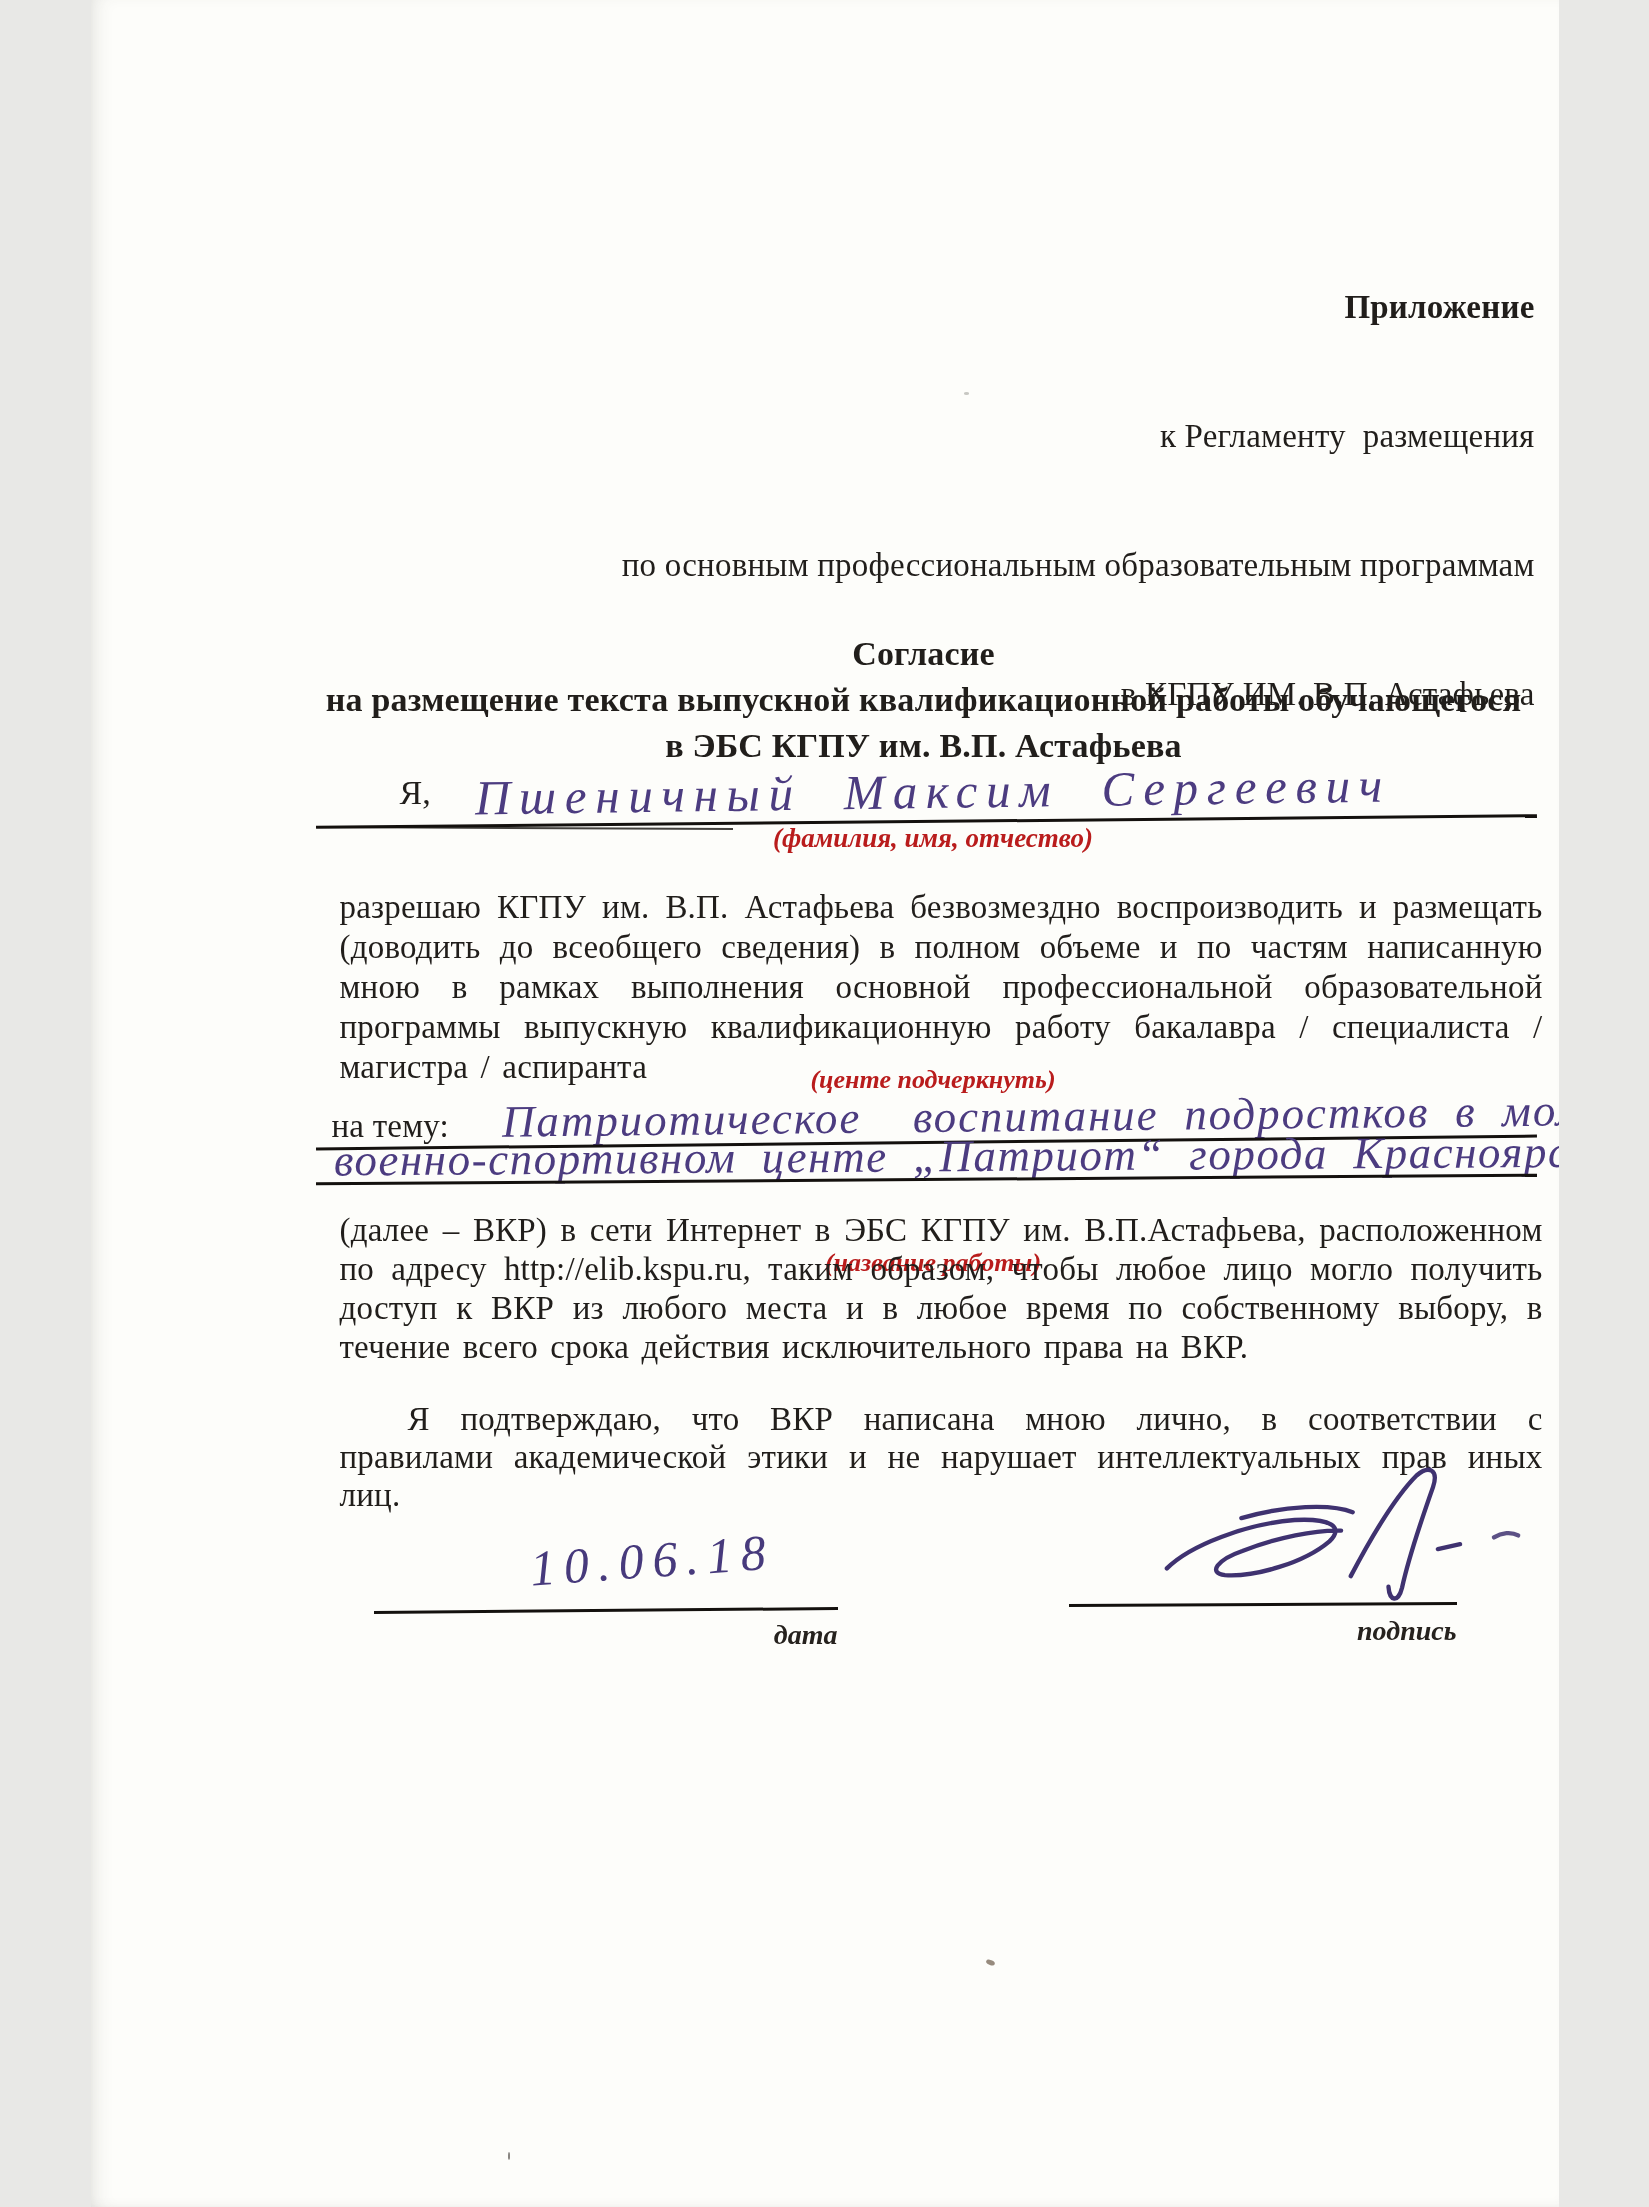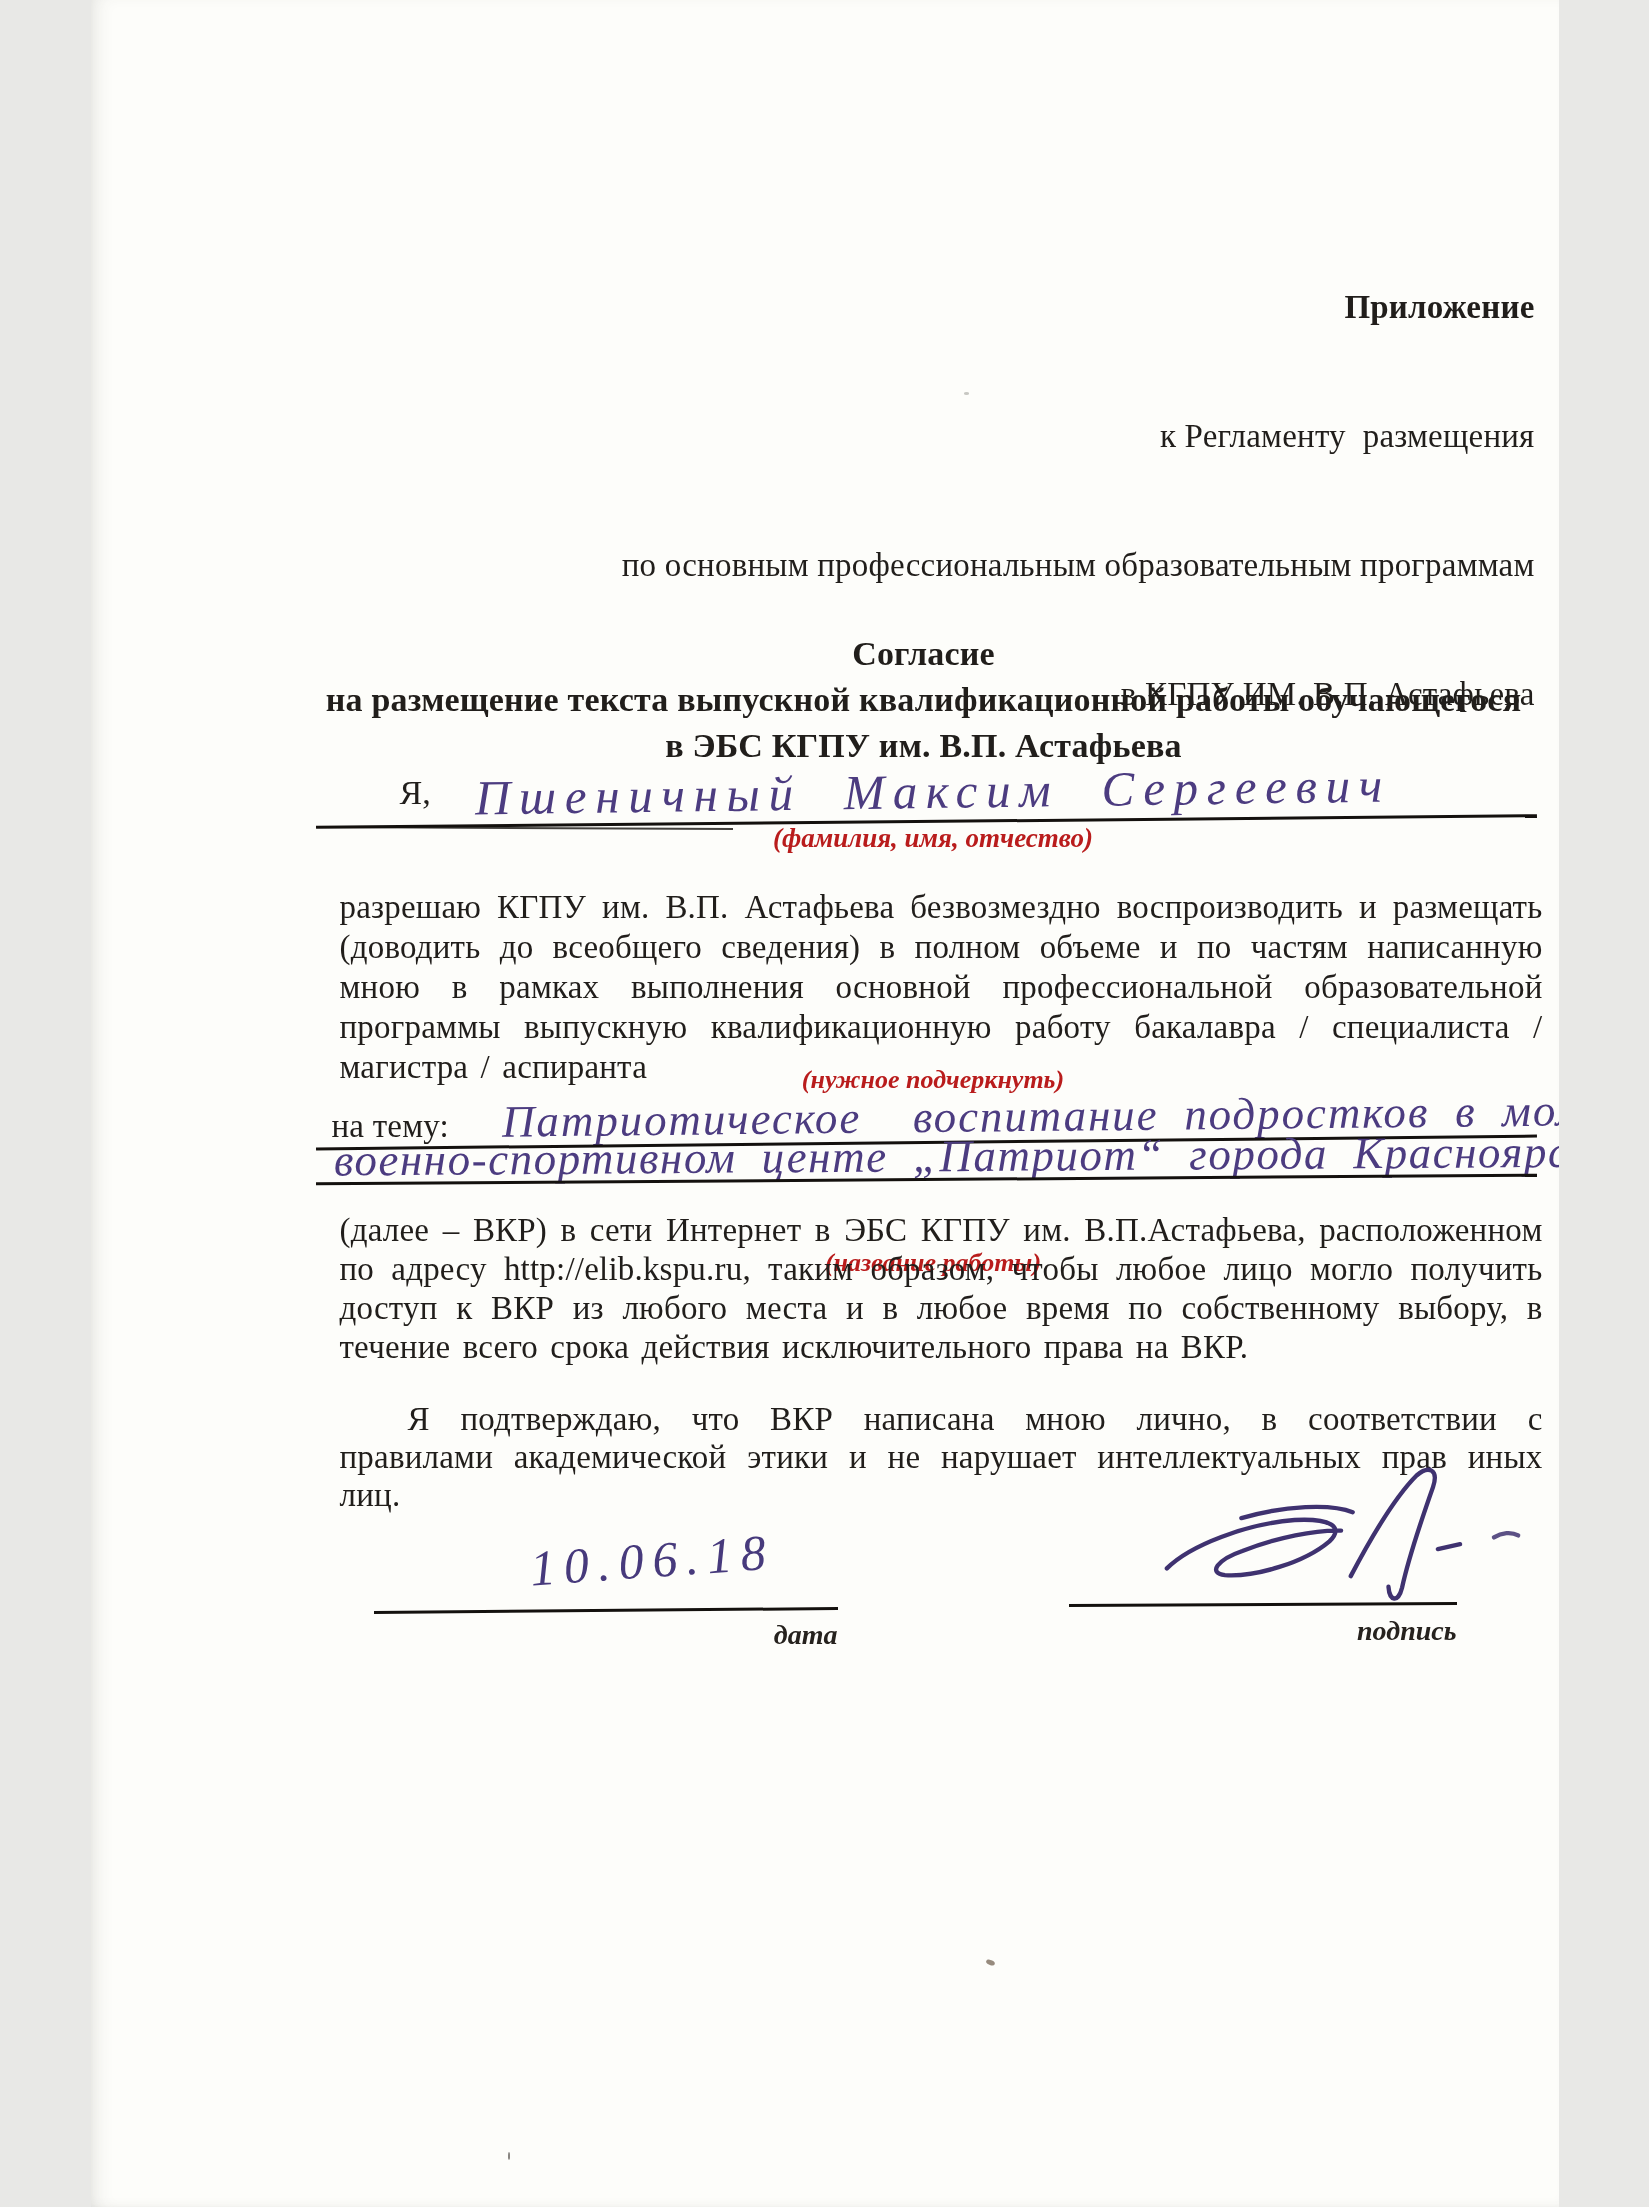--- a/index.html
+++ b/index.html
@@ -96,21 +96,21 @@
     <div>в ЭБС КГПУ им. В.П. Астафьева</div>
   </div>
 
   <span class="ya-prefix">Я,</span>
   <span class="hw hw-name">Пшеничный Максим Сергеевич</span>
   <div class="rule rule-name"></div>
   <div class="rule rule-name2"></div>
   <div class="caption cap-name">(фамилия, имя, отчество)</div>
 
   <p class="para p1">разрешаю КГПУ им. В.П. Астафьева безвозмездно воспроизводить и размещать (доводить до всеобщего сведения) в полном объеме и по частям написанную мною в рамках выполнения основной профессиональной образовательной программы выпускную квалификационную работу бакалавра / специалиста / магистра / аспиранта</p>
-  <div class="caption cap-underline">(нужное подчеркнуть)</div>
+  <div class="caption cap-underline">(центе подчеркнуть)</div>
 
   <span class="topic-label">на тему:</span>
   <span class="hw hw-topic1">Патриотическое  воспитание подростков в молодежном</span>
   <div class="rule rule-topic1"></div>
   <span class="hw hw-topic2">военно-спортивном центе „Патриот“ города Красноярска</span>
   <div class="rule rule-topic2"></div>
   <div class="caption cap-work">(название работы)</div>
 
   <p class="para p2">(далее – ВКР) в сети Интернет в ЭБС КГПУ им. В.П.Астафьева, расположенном по адресу http://elib.kspu.ru, таким образом, чтобы любое лицо могло получить доступ к ВКР из любого места и в любое время по собственному выбору, в течение всего срока действия исключительного права на ВКР.</p>
 

